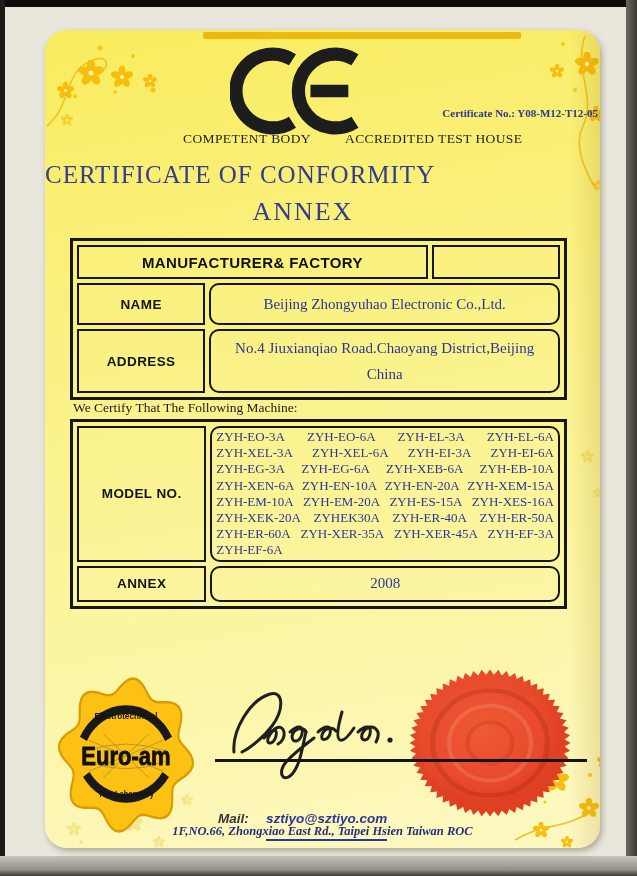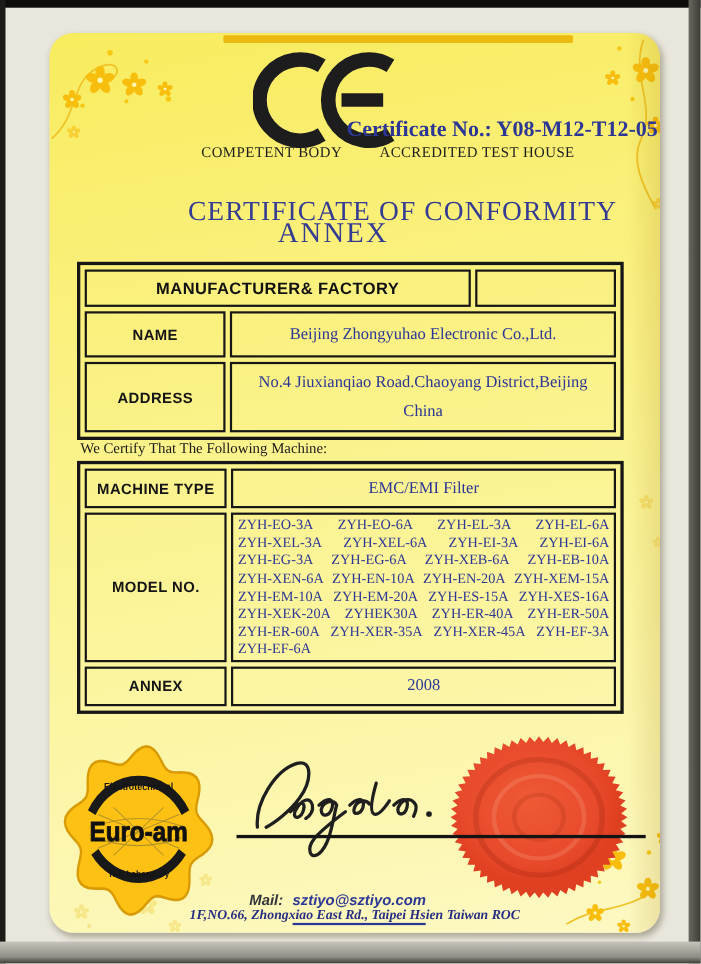--- a/index.html
+++ b/index.html
@@ -24,54 +24,54 @@
     border-radius:0 22px 22px 0;}
 
   .deco{position:absolute;left:0;top:0;width:555px;height:818px;pointer-events:none;}
 
   .gold-bar{position:absolute;left:158px;top:2px;width:318px;height:7px;background:#eab308;border-radius:2px;opacity:.9;}
 
   .ce{position:absolute;left:185px;top:16px;width:142px;height:90px;}
 
   .body-line{position:absolute;left:138px;top:101px;display:flex;gap:34px;
     font-size:13.5px;letter-spacing:.4px;color:#1e1e1e;white-space:nowrap;font-family:Liberation Serif, serif;}
-  .cert-no{position:absolute;right:2px;top:77px;font-weight:bold;font-size:20px;
+  .cert-no{position:absolute;right:2px;top:77px;font-weight:bold;font-size:11px;
     color:#2b3695;white-space:nowrap;text-align:right;}
 
-  .title{position:absolute;left:0;top:131px;width:516px;text-align:right;
-    font-size:25px;color:#333b92;letter-spacing:1px;margin-top:18px;}
+  .title{position:absolute;left:0;top:131px;width:516px;text-align:left;
+    font-size:25px;color:#333b92;letter-spacing:1px;}
   .annex{position:absolute;left:0;top:167px;width:516px;text-align:center;
     font-size:26px;color:#333b92;letter-spacing:2px;}
 
   table.box{border-collapse:separate;border-spacing:4px;border:3px solid #161616;
     position:absolute;left:25px;width:497px;table-layout:fixed;}
   table.box td{border:2px solid #161616;vertical-align:middle;text-align:center;padding:1px 4px;}
   .t1{top:208px;}
   .t2{top:389px;}
   td.hdr{font-family:"Liberation Sans",sans-serif;font-weight:bold;font-size:15px;color:#111;letter-spacing:.4px;margin-left:24px;}
   td.lbl{font-family:"Liberation Sans",sans-serif;font-weight:bold;font-size:13.5px;color:#141414;letter-spacing:.4px;}
-  td.val{font-size:15px;color:#2b3695;}
+  td.val{font-size:15px;color:#2b3695;border-radius:10px;}
   .addr-line{line-height:26px;}
   td.models{padding:3px 6px 3px 7px;}
   .model-line{display:flex;justify-content:space-between;font-size:13px;line-height:16.2px;color:#2b3695;}
   .model-line span{white-space:nowrap;}
 
   .certify{position:absolute;left:28px;top:370px;font-size:13.5px;color:#1b1b1b;}
 
   .badge{position:absolute;left:10px;top:644px;width:142px;height:162px;}
   .seal{position:absolute;left:363px;top:638px;width:164px;height:150px;}
   .sig-svg{position:absolute;left:175px;top:652px;width:180px;height:105px;}
   .sig-line{position:absolute;left:170px;top:729px;width:372px;height:2.5px;background:#141414;}
 
   .sig-text{font-family:"Liberation Sans",sans-serif;font-style:italic;font-weight:bold;
     color:#33363c;white-space:nowrap;}
   .sig-name{position:absolute;left:173px;top:740px;font-size:14px;}
   .sig-row{position:absolute;left:173px;font-size:13.5px;display:flex;}
   .row-date{top:761px;}
-  .row-mail{top:781px;text-align:center;}
+  .row-mail{top:781px;}
   .sig-row .lab{width:48px;}
   .mail-val{color:#2b3695;border-bottom:2px solid #2b3695;padding-bottom:13px;}
 
   .footer{position:absolute;left:0;top:794px;width:100%;display:flex;justify-content:center;gap:16px;
     font-weight:bold;font-style:italic;font-size:12.5px;color:#262e83;white-space:nowrap;}
 </style>
 </head>
 <body>
 
 <div class="edge-top"></div>
@@ -220,24 +220,20 @@
     </table>
 
   <div class="certify">We Certify That The Following Machine:</div>
 
   <table class="box t2">
     <colgroup>
         <col style="width:27%">
         <col style="width:73%">
       </colgroup>
     <tbody>
-        <tr>
-      <td class="lbl" style="height:30px">MACHINE TYPE</td>
-      <td class="val">EMC/EMI Filter</td>
-    </tr>
     <tr>
       <td class="lbl">MODEL NO.</td>
       <td class="val models">
         <div>
               <div class="model-line">
                 <span>ZYH-EO-3A</span>
                 <span>ZYH-EO-6A</span>
                 <span>ZYH-EL-3A</span>
                 <span>ZYH-EL-6A</span>
               </div>

